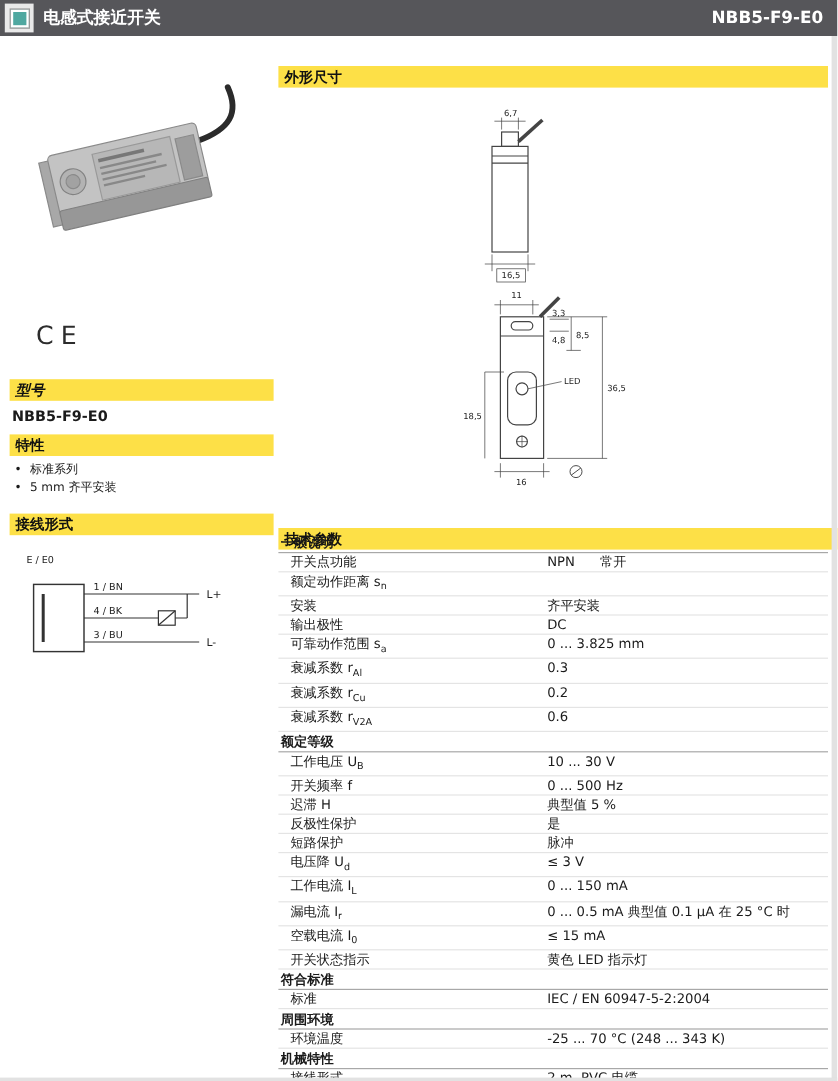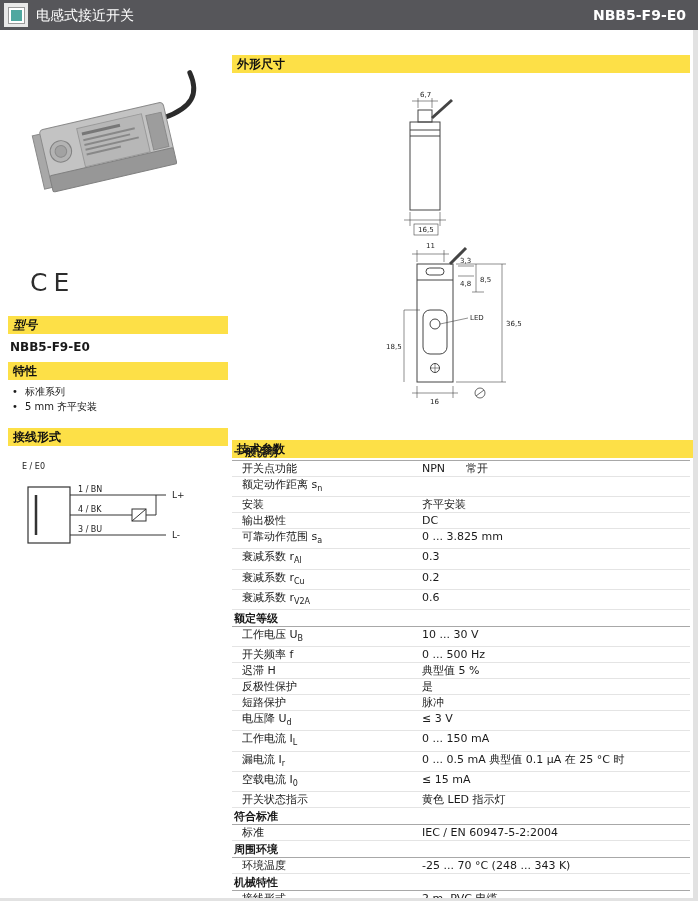--- a/index.html
+++ b/index.html
@@ -9,48 +9,48 @@
     font-family:"DejaVu Sans","Liberation Sans",sans-serif; color:#1a1a1a;
     overflow:hidden;
   }
   .edge-right { position:absolute; top:30px; right:0; width:5px; bottom:0; background:#e2e2e2; }
   .edge-bottom { position:absolute; left:0; right:0; bottom:0; height:3px; background:#e2e2e2; }
 
   
   .hdr { position:absolute; top:0; left:0; width:698px; height:30px; background:#56565a; }
   .hdr-icon-outer { position:absolute; top:3px; left:4px; width:24px; height:24px; background:#e9e9e9; display:flex; align-items:center; justify-content:center; }
   .hdr-icon-inner { width:15px; height:15px; background:#4fa8a0; border:2px solid #fff; outline:1px solid #9a9a9a; }
-  .hdr-title { position:absolute; left:36px; top:0; line-height:30px; color:#fff; font-weight:normal; font-size:14px; }
+  .hdr-title { position:absolute; left:36px; top:0; line-height:30px; color:#fff; font-weight:bold; font-size:14px; }
   .hdr-model { position:absolute; right:12px; top:0; line-height:30px; color:#fff; font-weight:bold; font-size:14px; }
 
   
   .secbar { background:#fde047; color:#111; font-weight:bold; font-size:12px; line-height:18px; height:18px; padding-left:5px; }
 
   
   .leftcol { position:absolute; left:8px; top:30px; width:220px; }
   .product-img { position:absolute; left:10px; top:25px; width:205px; height:170px; }
-  .ce { position:absolute; left:22px; top:238px; font-size:25px; letter-spacing:6px; color:#2c2c2c; font-family:"DejaVu Sans",sans-serif; }
+  .ce { position:absolute; left:22px; top:238px; font-size:21px; letter-spacing:6px; color:#2c2c2c; font-family:"DejaVu Sans",sans-serif; }
   .bar-model { position:absolute; left:0; top:286px; width:220px;font-style:italic; }
   .model-val { position:absolute; left:2px; top:310px; font-size:12px; font-weight:bold; }
   .bar-feat { position:absolute; left:0; top:332px; width:220px; }
   .features { position:absolute; left:4px; top:354px; font-size:10px; line-height:15px; }
   .features .fi::before { content:"•"; margin-right:7px; }
   .bar-conn { position:absolute; left:0; top:398px; width:220px; }
   .wiring { position:absolute; left:6px; top:425px; width:200px; height:125px; }
 
   
   .rightcol { position:absolute; left:232px; top:30px; width:458px; }
   .bar-dims { position:absolute; left:0; top:25px; width:458px; }
   .drawings { position:absolute; left:0; top:46px; width:458px; height:345px; background:#fff; }
   .draw-side { position:absolute; left:128px; top:14px; }
   .draw-front { position:absolute; left:140px; top:160px; }
   .bar-tech { position:absolute; left:0; top:410px; width:477px; }
   .tech-table { position:absolute; left:0; top:414px; width:458px; font-size:11px; }
   .t-group { font-weight:bold; padding:2px 0 1px 2px; border-bottom:1px solid #a8a8a8; line-height:13px; }
-  .t-row { display:flex; border-bottom:1px solid #e4e4e4; padding:1px 0; line-height:13px; }
+  .t-row { display:flex; border-bottom:1px solid #e4e4e4; padding:1px 0; line-height:13px;gap:34px; }
   .t-label { width:190px; padding-left:10px; flex:none; }
   .t-value { flex:1; white-space:pre-wrap; }
   sub { font-size:8px; }
 
   svg text { font-family:"DejaVu Sans","Liberation Sans",sans-serif; fill:#222; }
   .dim { font-size:7px; }
   .wlabel { font-size:8px; }
   .wterm { font-size:9px; }
 </style>
 </head>

